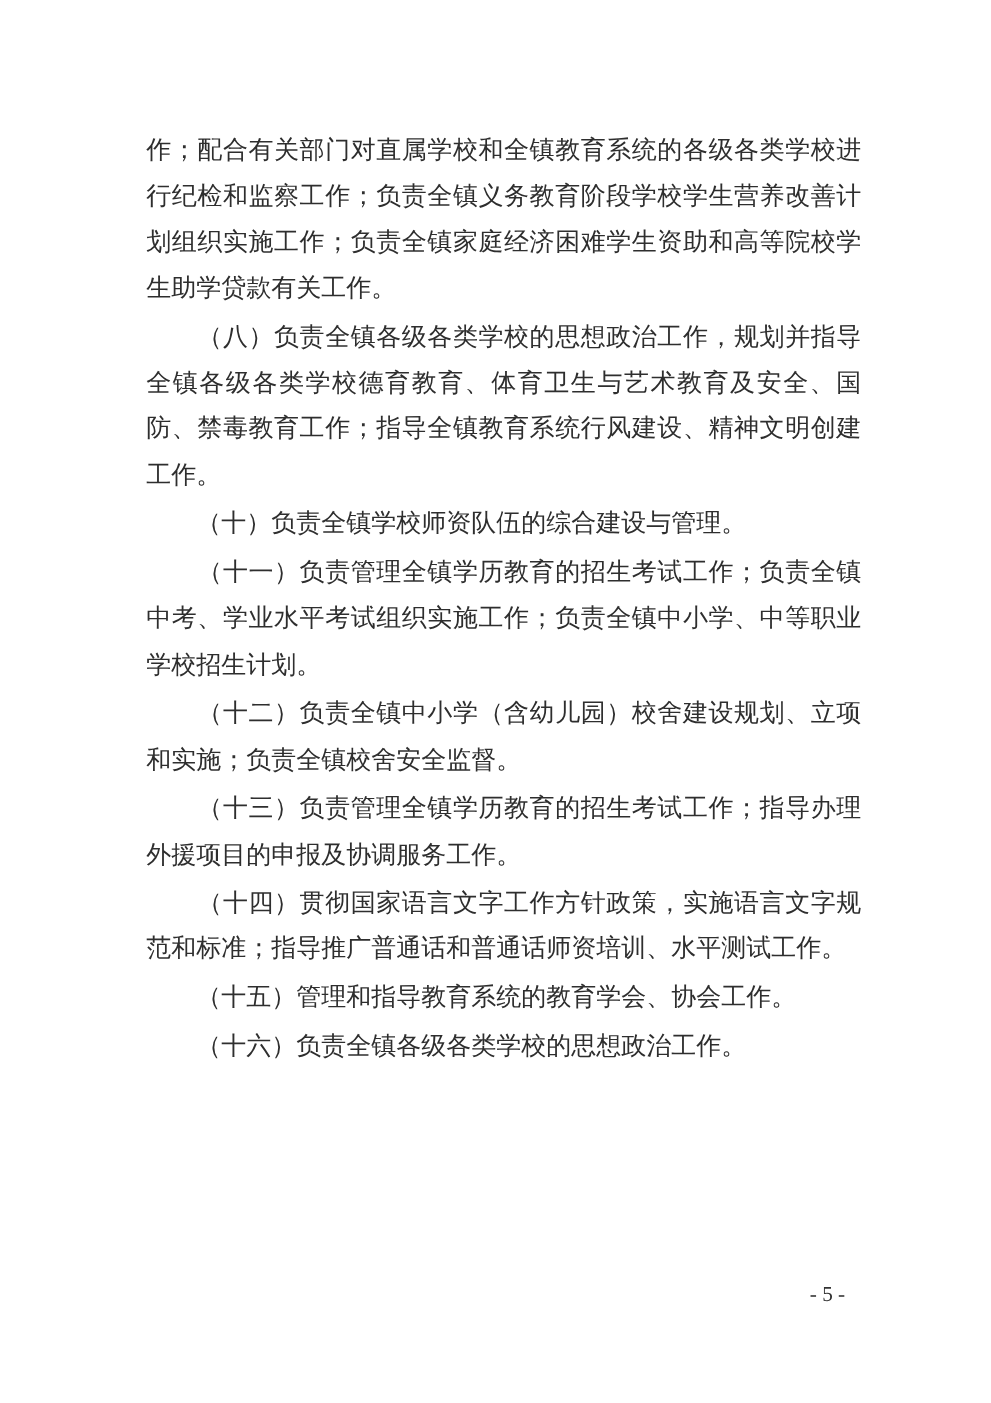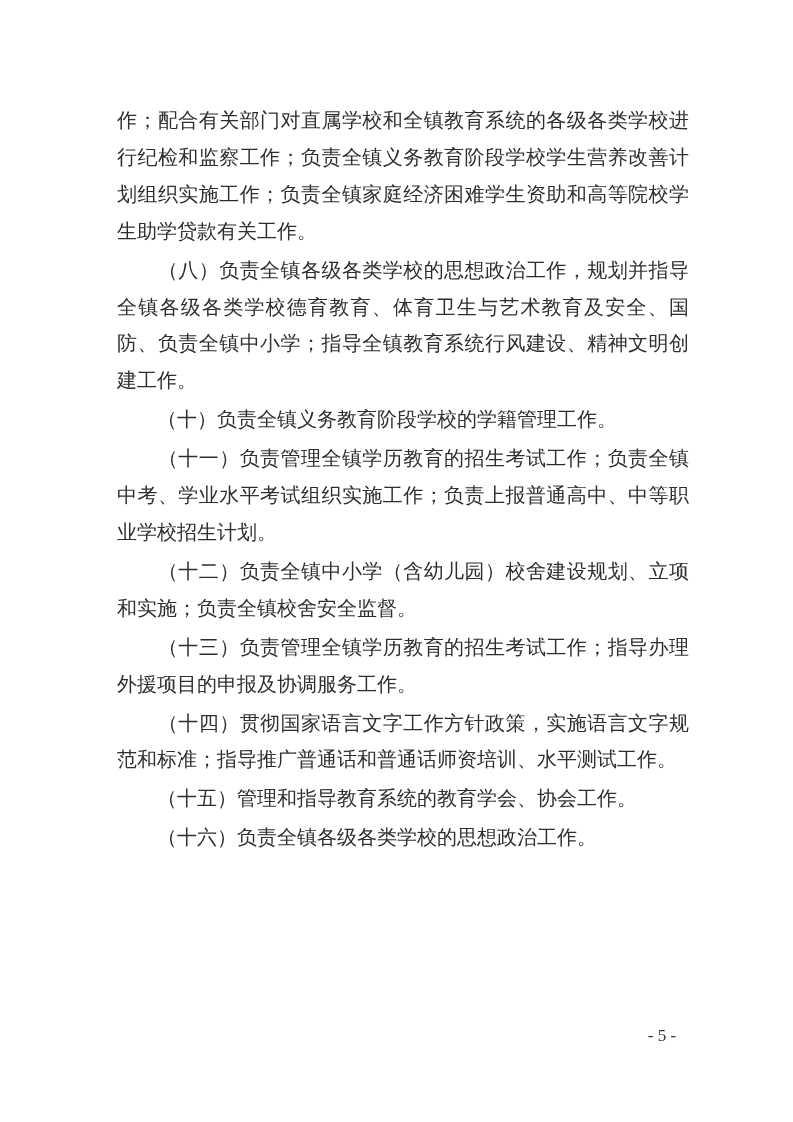--- a/index.html
+++ b/index.html
@@ -41,26 +41,26 @@
   }
 </style>
 </head>
 <body>
 
 <div class="page">
   <div class="text-block">
 
       <p>作；配合有关部门对直属学校和全镇教育系统的各级各类学校进行纪检和监察工作；负责全镇义务教育阶段学校学生营养改善计划组织实施工作；负责全镇家庭经济困难学生资助和高等院校学生助学贷款有关工作。</p>
 
-      <p>　　（八）负责全镇各级各类学校的思想政治工作，规划并指导全镇各级各类学校德育教育、体育卫生与艺术教育及安全、国防、负责全镇中小学；指导全镇教育系统行风建设、精神文明创建工作。</p>
+      <p>　　（八）负责全镇各级各类学校的思想政治工作，规划并指导全镇各级各类学校德育教育、体育卫生与艺术教育及安全、国防、禁毒教育工作；指导全镇教育系统行风建设、精神文明创建工作。</p>
 
 
-      <p>　　（十）负责全镇义务教育阶段学校的学籍管理工作。</p>
+      <p>　　（十）负责全镇学校师资队伍的综合建设与管理。</p>
 
-      <p>　　（十一）负责管理全镇学历教育的招生考试工作；负责全镇中考、学业水平考试组织实施工作；负责上报普通高中、中等职业学校招生计划。</p>
+      <p>　　（十一）负责管理全镇学历教育的招生考试工作；负责全镇中考、学业水平考试组织实施工作；负责全镇中小学、中等职业学校招生计划。</p>
 
       <p>　　（十二）负责全镇中小学（含幼儿园）校舍建设规划、立项和实施；负责全镇校舍安全监督。</p>
 
       <p>　　（十三）负责管理全镇学历教育的招生考试工作；指导办理外援项目的申报及协调服务工作。</p>
 
       <p>　　（十四）贯彻国家语言文字工作方针政策，实施语言文字规范和标准；指导推广普通话和普通话师资培训、水平测试工作。</p>
 
       <p>　　（十五）管理和指导教育系统的教育学会、协会工作。</p>
 
       <p>　　（十六）负责全镇各级各类学校的思想政治工作。</p>

